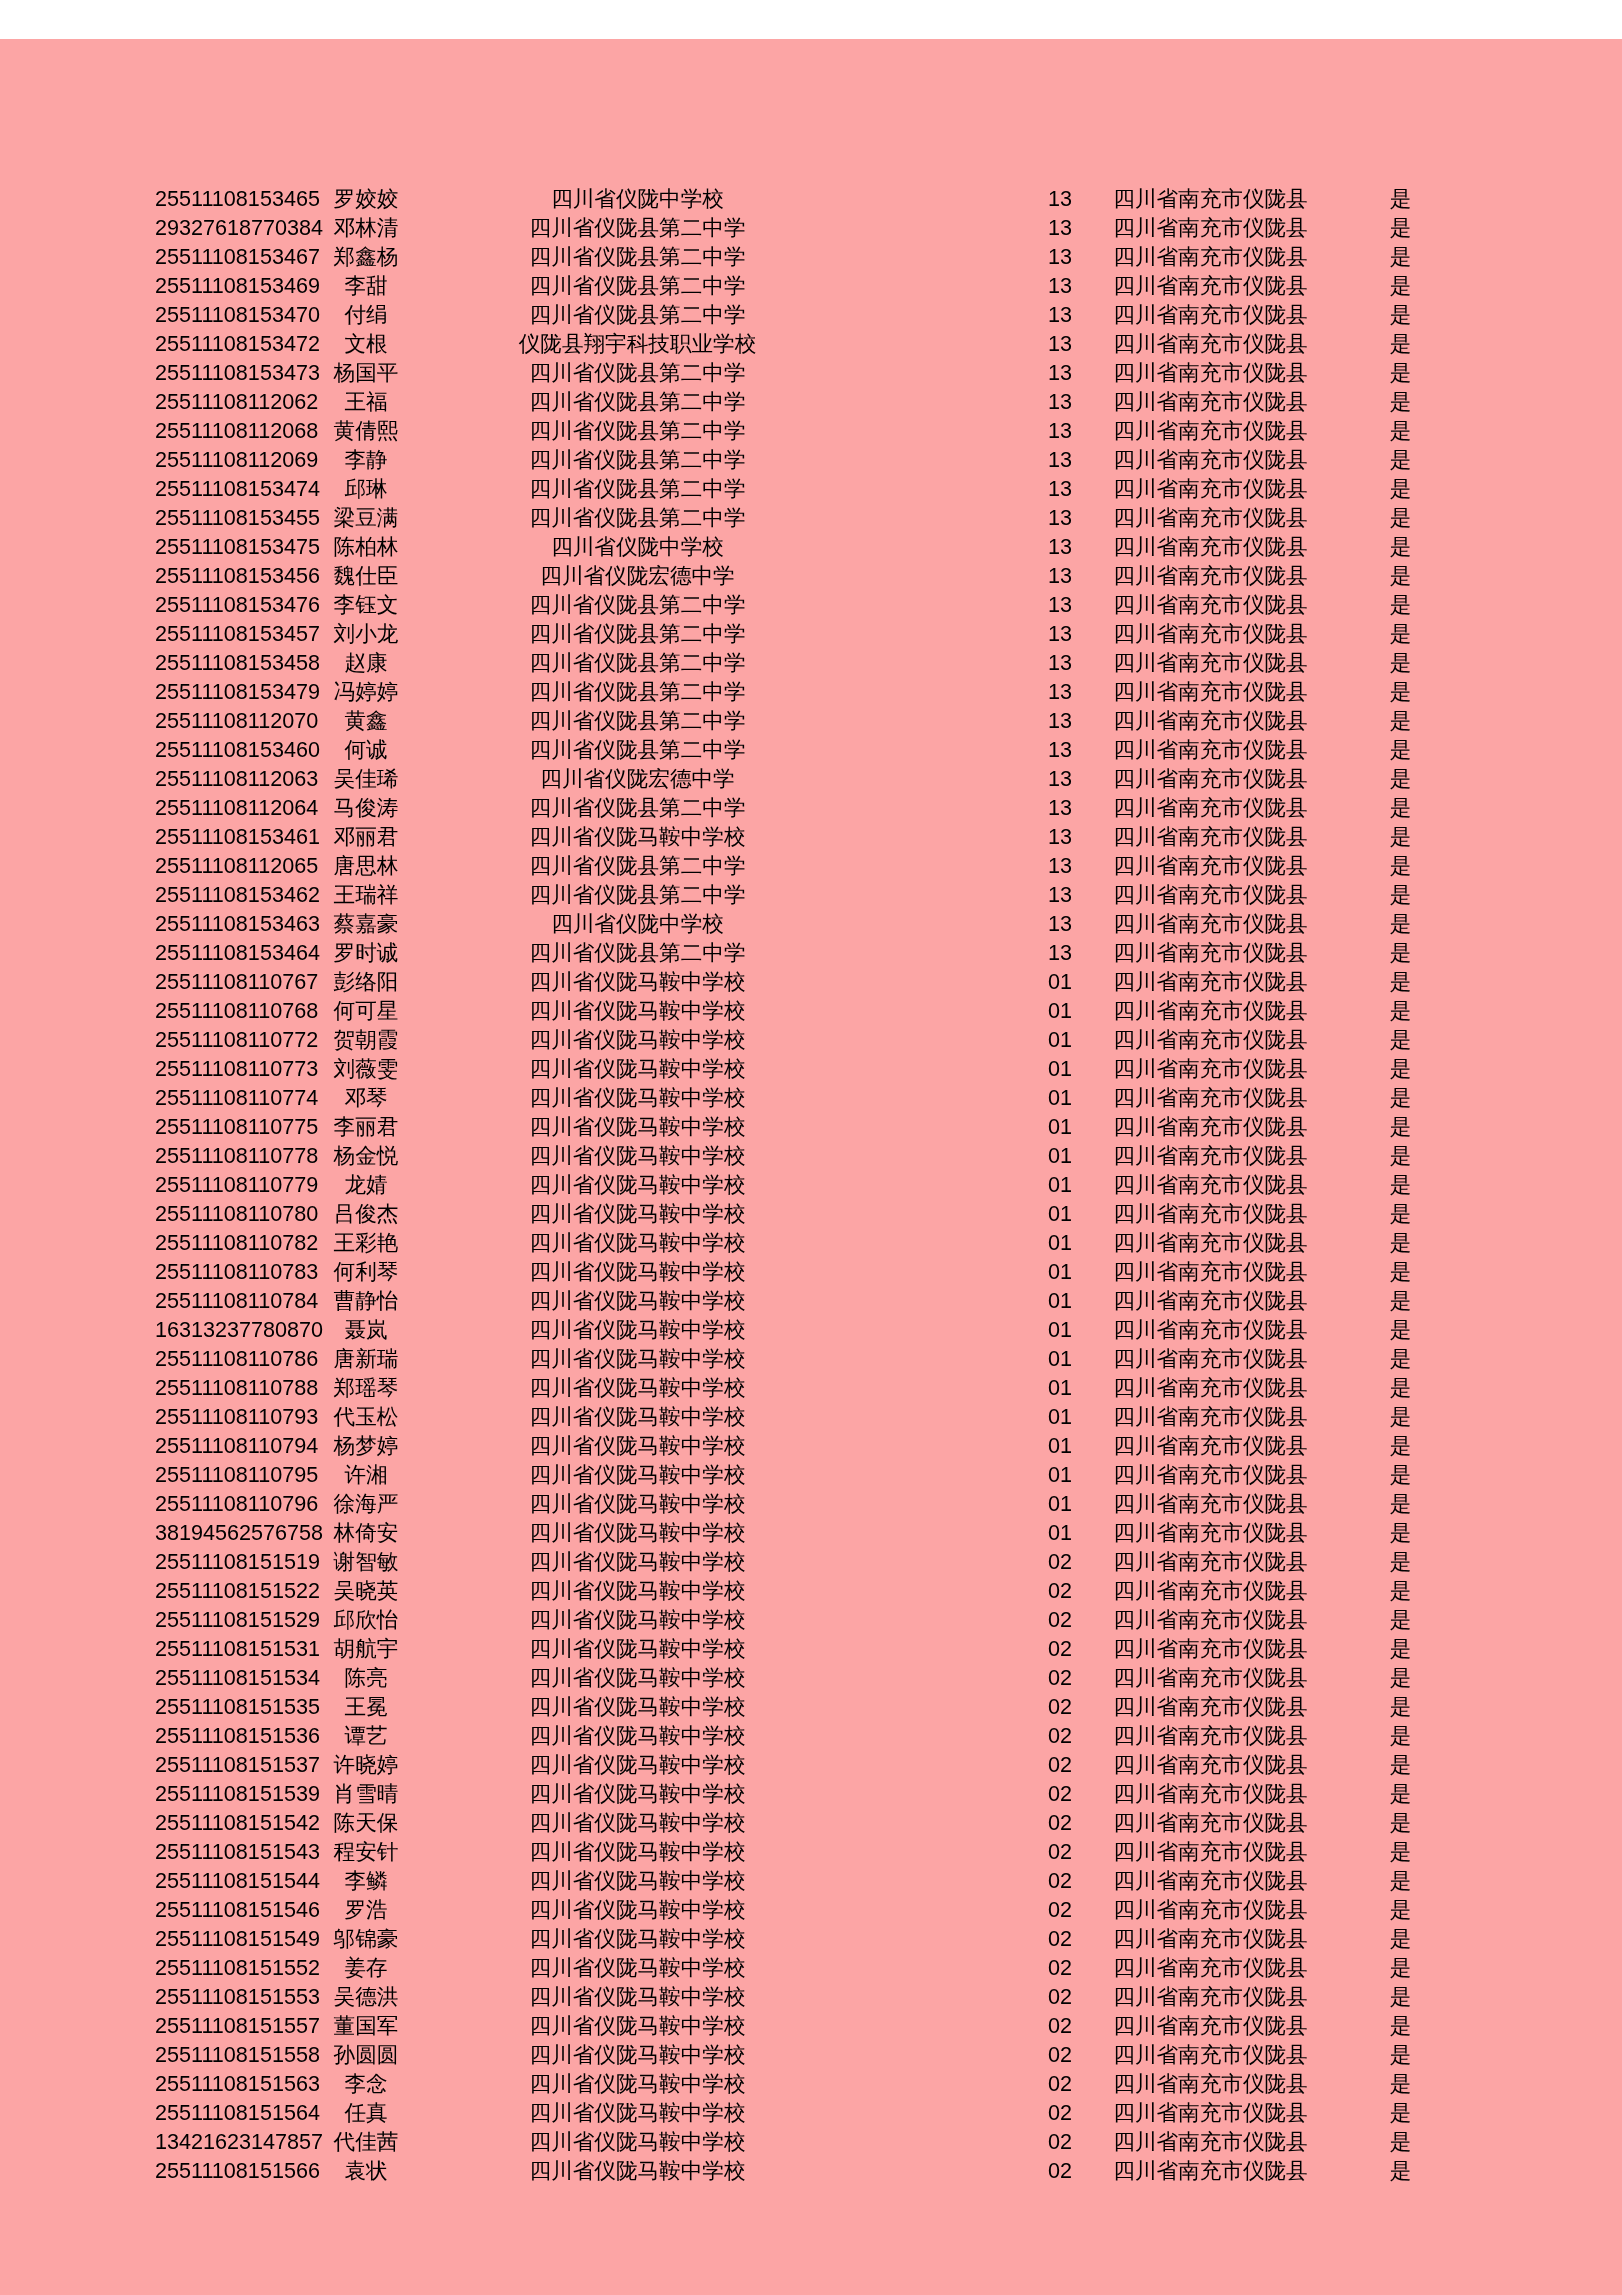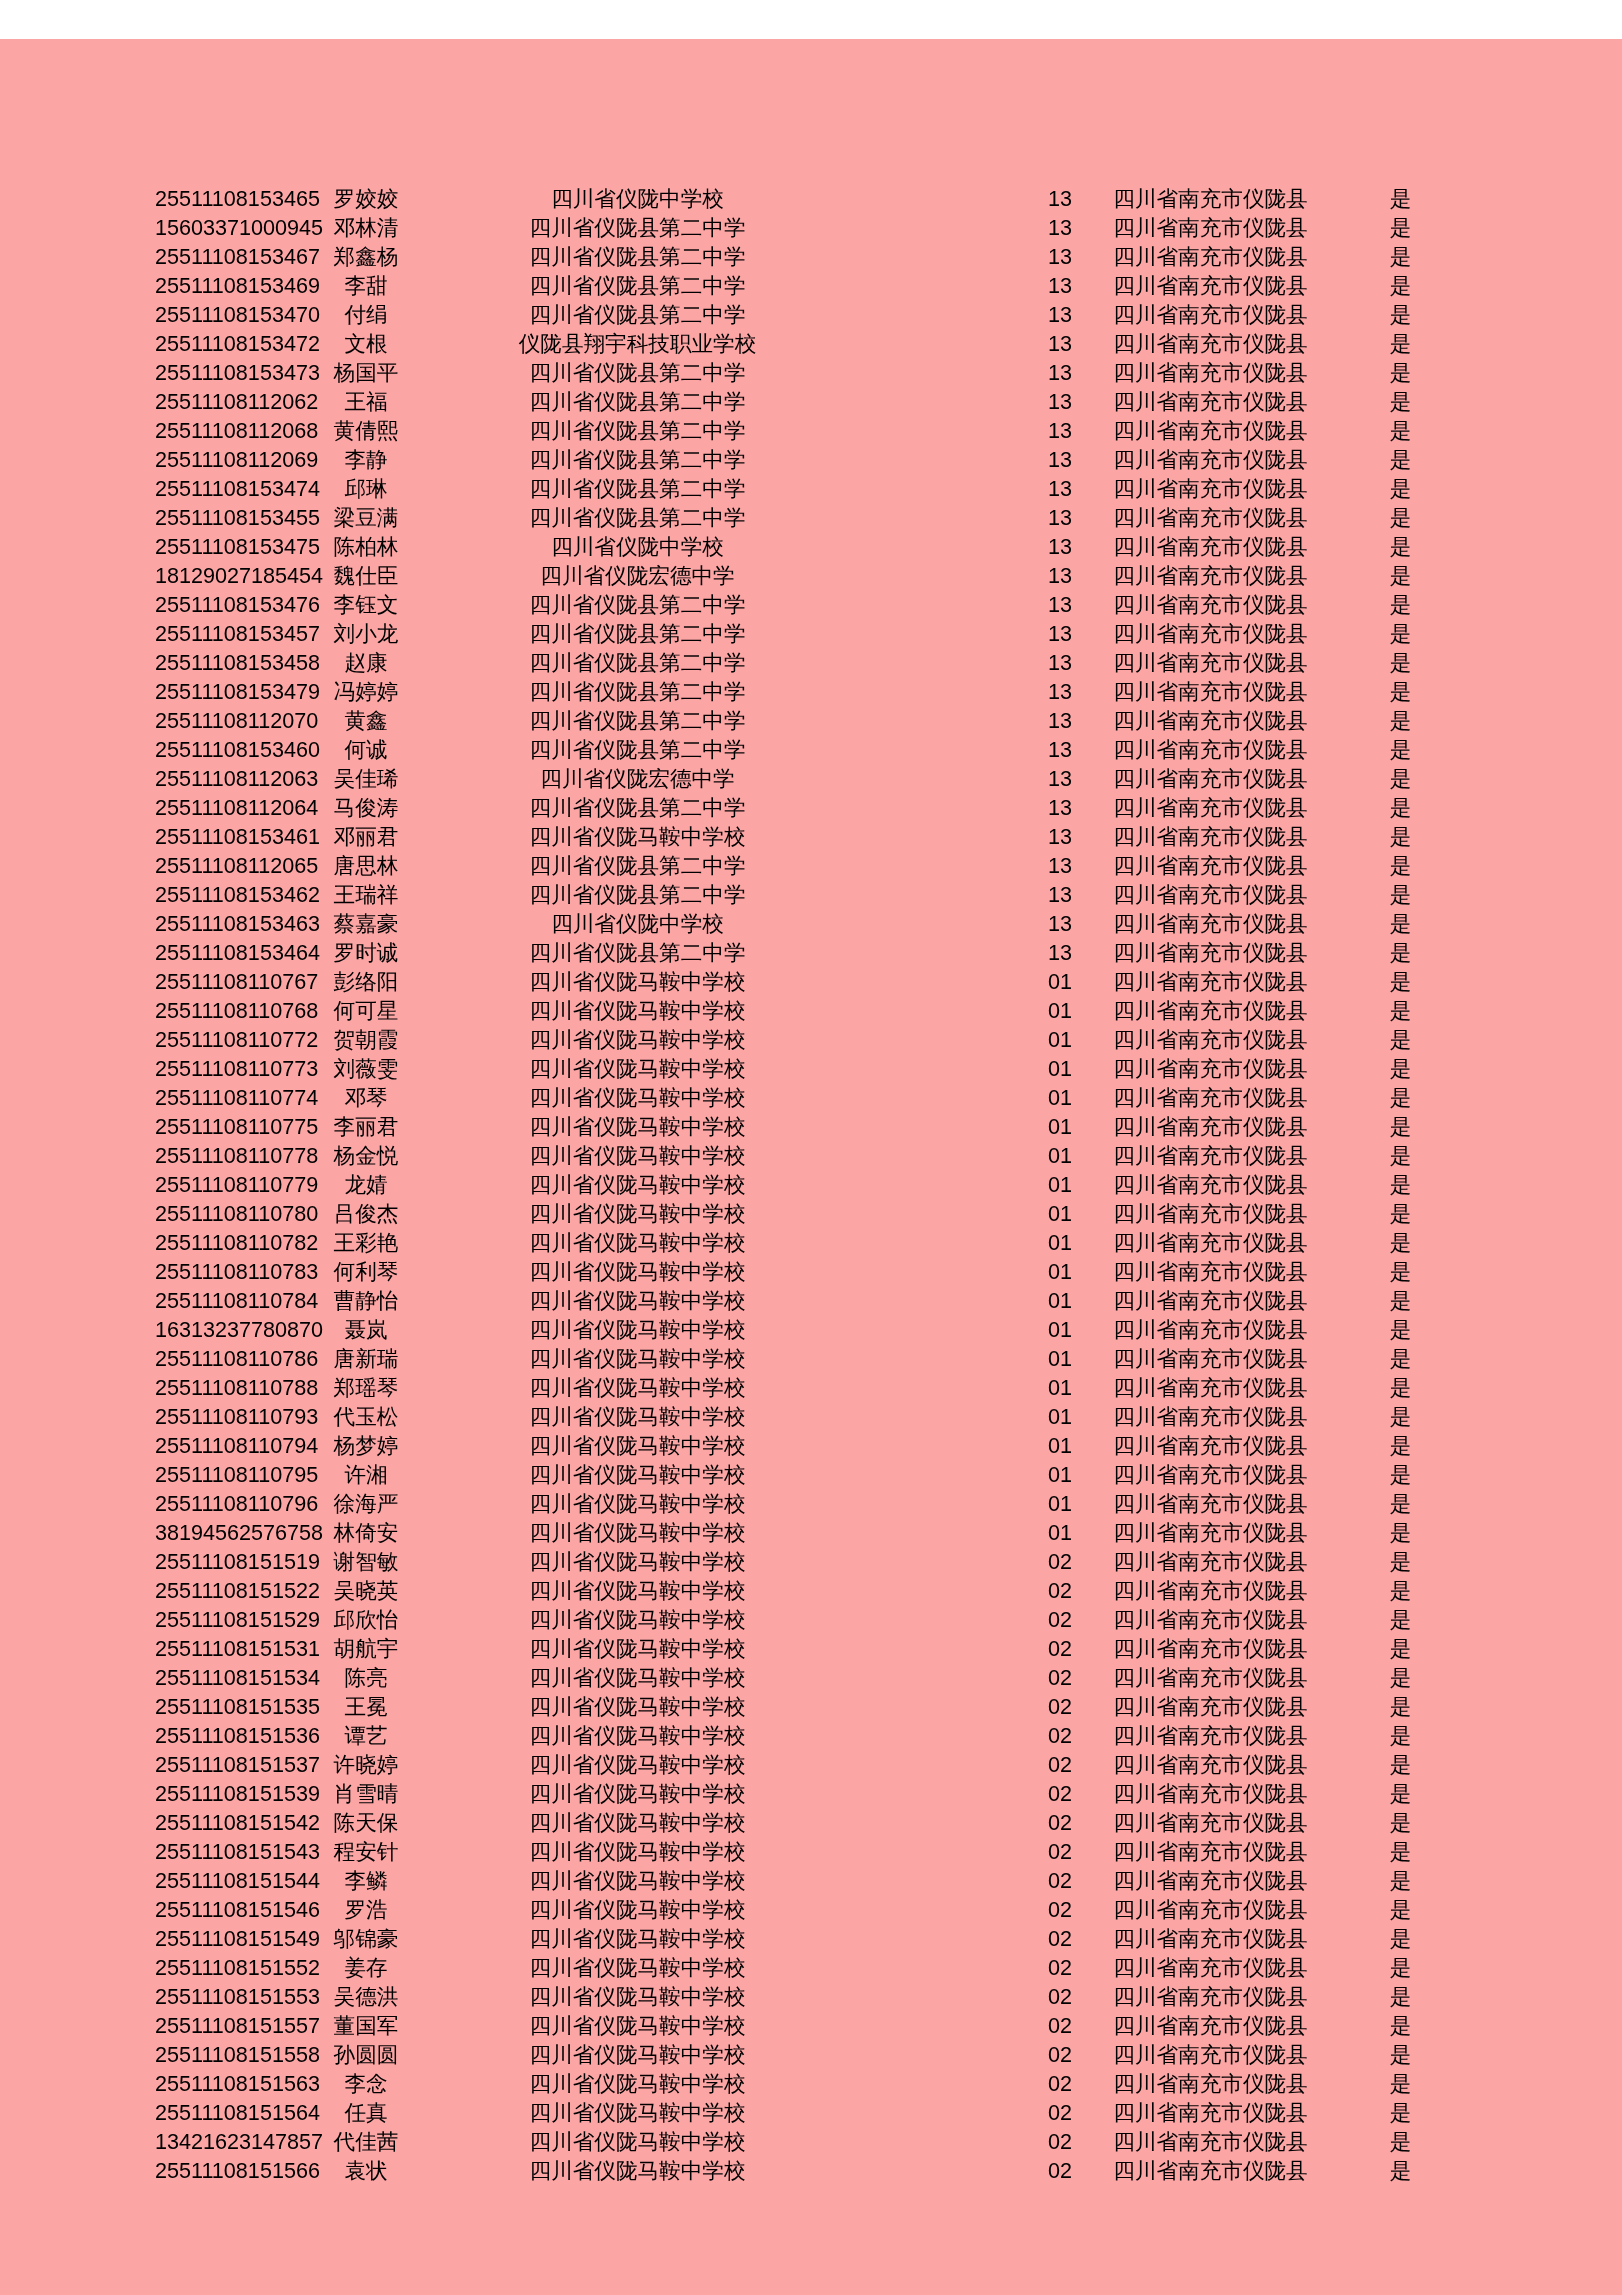--- a/index.html
+++ b/index.html
@@ -56,21 +56,21 @@
   <div class="row">
     <span class="cell c-id">25511108153465</span>
     <span class="cell c-name">罗姣姣</span>
     <span class="cell c-school">四川省仪陇中学校</span>
     <span class="cell c-code">13</span>
     <span class="cell c-region">四川省南充市仪陇县</span>
     <span class="cell c-yes">是</span>
   </div>
 
   <div class="row">
-    <span class="cell c-id">15603371000945</span>
+    <span class="cell c-id">29327618770384</span>
     <span class="cell c-name">邓林清</span>
     <span class="cell c-school">四川省仪陇县第二中学</span>
     <span class="cell c-code">13</span>
     <span class="cell c-region">四川省南充市仪陇县</span>
     <span class="cell c-yes">是</span>
   </div>
 
   <div class="row">
     <span class="cell c-id">25511108153467</span>
     <span class="cell c-name">郑鑫杨</span>
@@ -164,21 +164,21 @@
   <div class="row">
     <span class="cell c-id">25511108153475</span>
     <span class="cell c-name">陈柏林</span>
     <span class="cell c-school">四川省仪陇中学校</span>
     <span class="cell c-code">13</span>
     <span class="cell c-region">四川省南充市仪陇县</span>
     <span class="cell c-yes">是</span>
   </div>
 
   <div class="row">
-    <span class="cell c-id">18129027185454</span>
+    <span class="cell c-id">25511108153456</span>
     <span class="cell c-name">魏仕臣</span>
     <span class="cell c-school">四川省仪陇宏德中学</span>
     <span class="cell c-code">13</span>
     <span class="cell c-region">四川省南充市仪陇县</span>
     <span class="cell c-yes">是</span>
   </div>
 
   <div class="row">
     <span class="cell c-id">25511108153476</span>
     <span class="cell c-name">李钰文</span>

